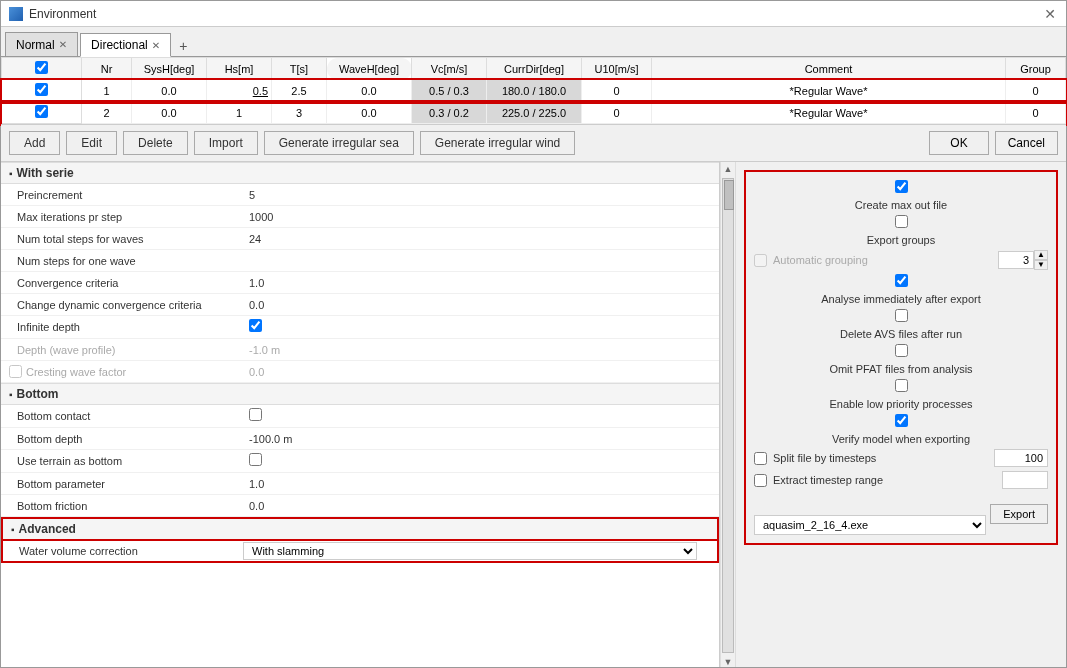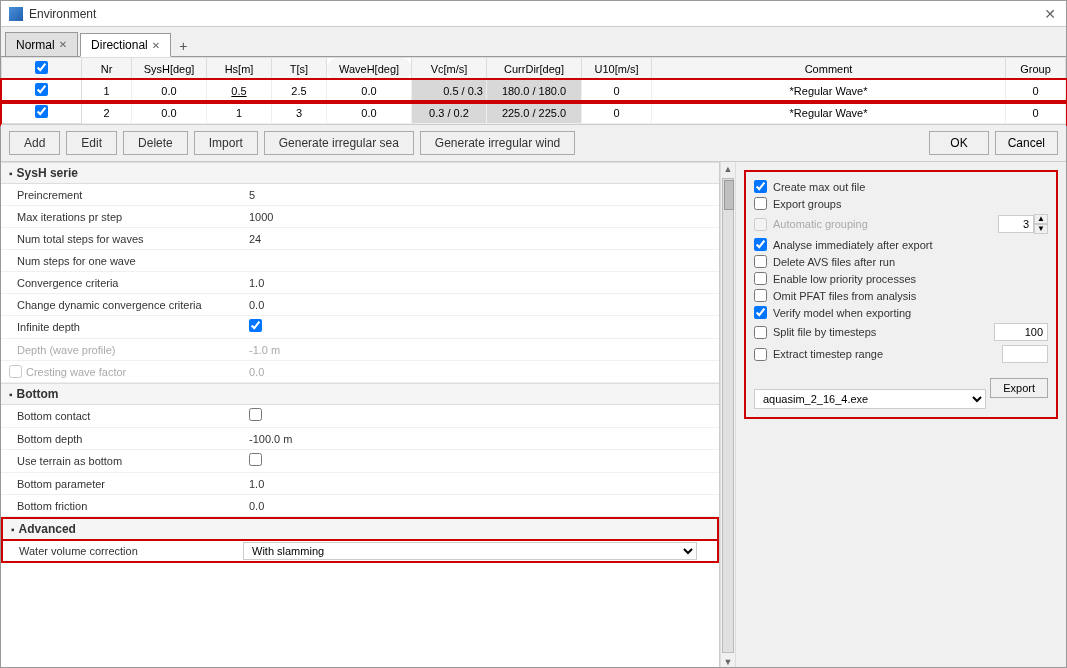--- a/index.html
+++ b/index.html
@@ -30,21 +30,21 @@
     .prop-label { padding: 3px 8px 3px 16px; color: #333; font-size: 11px; }
     .prop-label.disabled { color: #aaa; }
     .prop-value { padding: 3px 8px; color: #333; font-size: 11px; }
     .prop-value.disabled { color: #aaa; }
     .prop-dropdown { padding: 1px 4px; font-size: 11px; border: 1px solid #ccc; background: #fff; width: 100%; }
     
     .right-panel { width: 330px; display: flex; flex-direction: column; overflow: hidden; }
     .right-panel-inner { flex: 1; overflow-y: auto; padding: 8px; }
     
     .right-section { border: 2px solid #c00; padding: 8px; margin-bottom: 0; }
-    .right-row { display: flex; align-items: center; margin-bottom: 4px; gap: 6px; }
+    .right-row { display: flex; align-items: center; margin-bottom: 4px; gap: 6px; flex-direction: column; }
     .right-row-with-input { display: flex; align-items: center; margin-bottom: 4px; gap: 6px; justify-content: space-between; }
     .right-label { font-size: 11px; color: #333; flex: 1; }
     .right-label.disabled { color: #aaa; }
     .right-input { width: 50px; border: 1px solid #ccc; padding: 2px 4px; font-size: 11px; text-align: right; }
     
     .spinner-input { display: flex; align-items: center; }
     .spinner-input input { width: 40px; border: 1px solid #ccc; padding: 2px 4px; font-size: 11px; text-align: right; }
     .spinner-btns { display: flex; flex-direction: column; }
     .spinner-btn { width: 14px; height: 10px; border: 1px solid #ccc; background: #f0f0f0; cursor: pointer; font-size: 8px; display: flex; align-items: center; justify-content: center; line-height: 1; padding: 0; }
     
@@ -111,24 +111,24 @@
           <th style="width:60px;">Group</th>
         </tr>
       </thead>
       <tbody>
         <tr class="row-selected" style="outline: 2px solid #c00;">
           <td style="text-align:center; border:1px solid #ddd; padding:3px;">
             <input type="checkbox" checked="" style="">
           </td>
           <td style="text-align:center; border:1px solid #eee; padding:3px;">1</td>
           <td style="text-align:center; border:1px solid #eee; padding:3px;">0.0</td>
-          <td style="text-align:center; border:1px solid #eee; padding:3px;text-decoration:underline;">0.5</td>
+          <td style="text-align:right; border:1px solid #eee; padding:3px;text-decoration:underline;">0.5</td>
           <td style="text-align:center; border:1px solid #eee; padding:3px;">2.5</td>
           <td style="text-align:center; border:1px solid #eee; padding:3px;">0.0</td>
-          <td style="text-align:right; border:1px solid #eee; padding:3px; background:#d8d8d8;">0.5 / 0.3</td>
+          <td style="text-align:center; border:1px solid #eee; padding:3px; background:#d8d8d8;">0.5 / 0.3</td>
           <td style="text-align:center; border:1px solid #eee; padding:3px; background:#d8d8d8;">180.0 / 180.0</td>
           <td style="text-align:center; border:1px solid #eee; padding:3px;">0</td>
           <td style="text-align:center; border:1px solid #eee; padding:3px;">*Regular Wave*</td>
           <td style="text-align:center; border:1px solid #eee; padding:3px;">0</td>
         </tr>
         <tr class="row-selected" style="outline: 2px solid #c00;">
           <td style="text-align:center; border:1px solid #ddd; padding:3px;">
             <input type="checkbox" checked="" style="">
           </td>
           <td style="text-align:center; border:1px solid #eee; padding:3px;">2</td>
@@ -158,21 +158,21 @@
     <button class="btn-cancel">Cancel</button>
   </div>
 
   <div class="main-split">
 
     <div class="left-split">
       <div class="prop-scroll">
 
         <div class="section-header">
           <span class="section-toggle">▪</span>
-          <span>SysH serie</span>
+          <span>With serie</span>
         </div>
         <div class="prop-row">
           <span class="prop-label">Preincrement</span>
           <span class="prop-value">5</span>
         </div>
         <div class="prop-row">
           <span class="prop-label">Max iterations pr step</span>
           <span class="prop-value">1000</span>
         </div>
         <div class="prop-row">
@@ -291,26 +291,26 @@
             <span class="right-label">Analyse immediately after export</span>
           </div>
 
           <div class="right-row">
             <input type="checkbox" style="">
             <span class="right-label">Delete AVS files after run</span>
           </div>
 
           <div class="right-row">
             <input type="checkbox" style="">
+            <span class="right-label">Omit PFAT files from analysis</span>
+          </div>
+
+          <div class="right-row">
+            <input type="checkbox" style="">
             <span class="right-label">Enable low priority processes</span>
-          </div>
-
-          <div class="right-row">
-            <input type="checkbox" style="">
-            <span class="right-label">Omit PFAT files from analysis</span>
           </div>
 
           <div class="right-row">
             <input type="checkbox" checked="" style="">
             <span class="right-label">Verify model when exporting</span>
           </div>
 
           <div class="right-row-with-input">
             <div style="display:flex; align-items:center; gap:6px; flex:1;">
               <input type="checkbox" style="">

